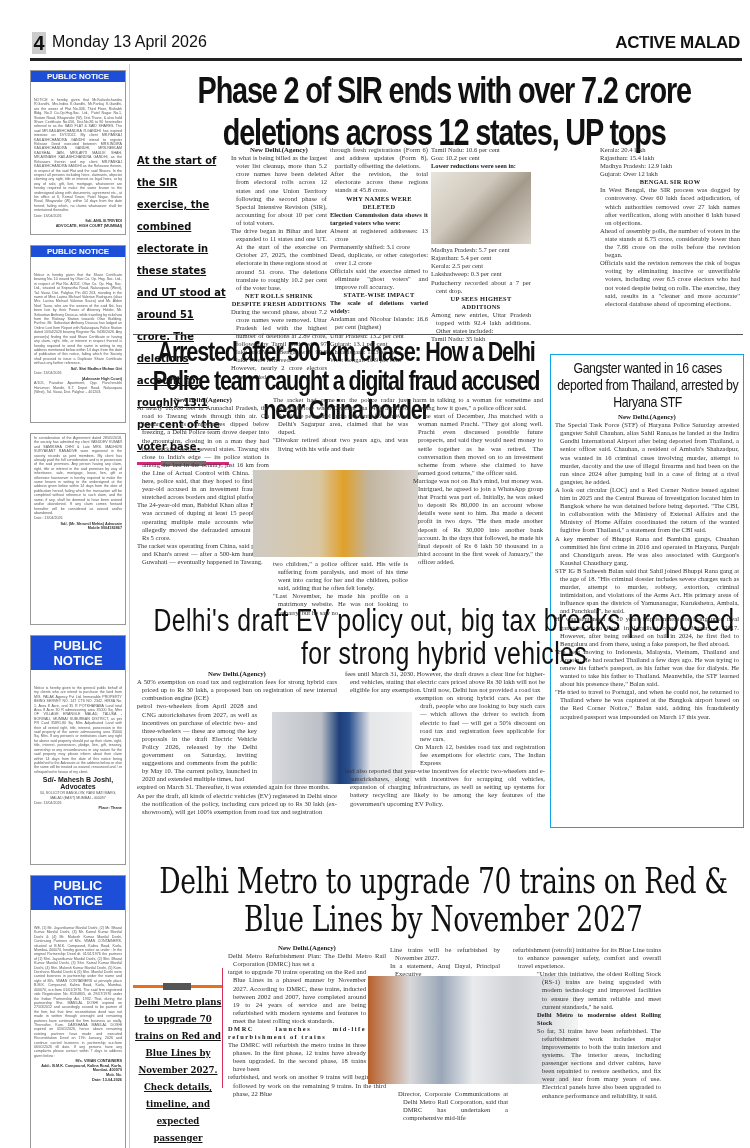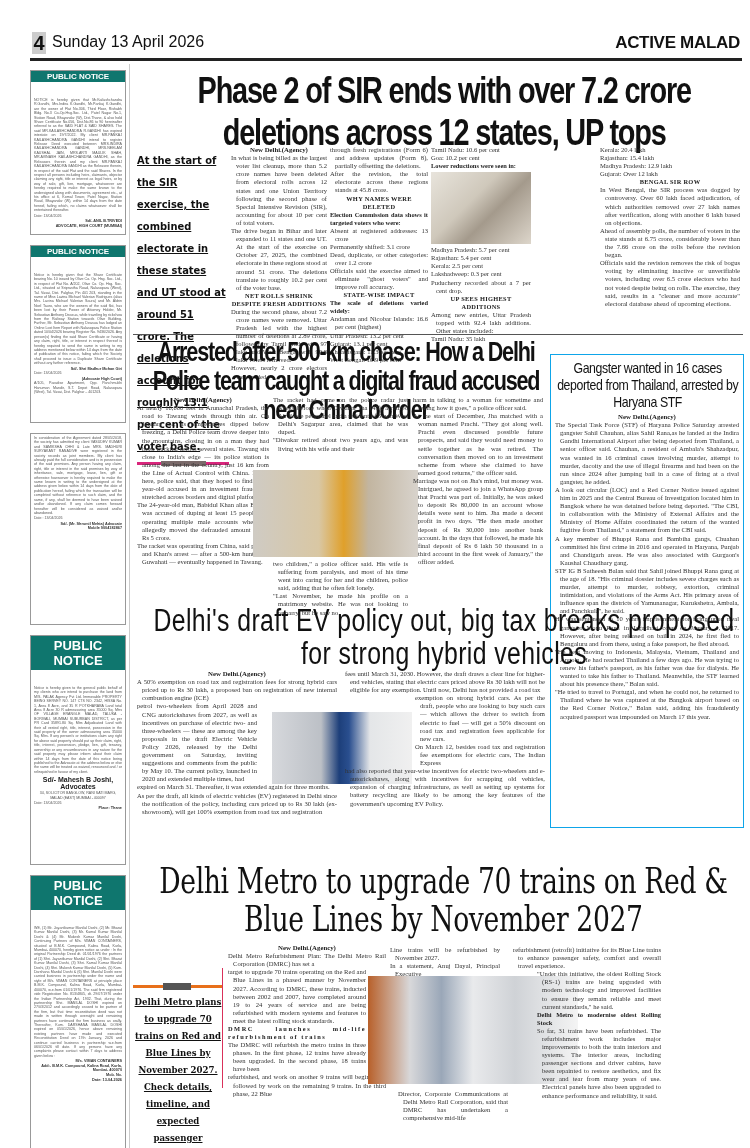--- a/index.html
+++ b/index.html
@@ -6,21 +6,21 @@
 html,body{width:750px;height:1148px;background:#fff;overflow:hidden}
 body{position:relative;font-family:"Liberation Serif",serif;color:#222}
 .abs{position:absolute}
 .hdr-num{left:32px;top:32px;width:14px;height:22px;background:#ccc;font:bold 20px "Liberation Sans",sans-serif;color:#111;line-height:22px;text-align:center}
 .hdr-date{left:52px;top:33px;font:16px "Liberation Sans",sans-serif;color:#111}
 .hdr-brand{right:10px;top:33px;font:bold 17px "Liberation Sans",sans-serif;color:#111;letter-spacing:-0.3px}
 .hdr-rule{left:30px;top:58px;width:712px;height:3px;background:#222}
 .leftcol{left:30px;top:70px;width:96px}
 .vsep{left:129px;width:1px;background:#ccc}
 .notice{border:1px solid #999;margin-bottom:10px;padding:2px 3px 3px}
-.notice .nt{background:#0f766e;color:#fff;font:bold 8px "Liberation Sans",sans-serif;text-align:center;padding:1px 0;margin:-2px -3px 16px}
+.notice .nt{background:#1d4ed8;color:#fff;font:bold 8px "Liberation Sans",sans-serif;text-align:center;padding:1px 0;margin:-2px -3px 16px}
 .notice .nt.big{font-size:13px;padding:2px 0}
 .notice p{font:3.6px/4.4px "Liberation Sans",sans-serif;color:#555;text-align:justify;margin-bottom:1px}
 .notice .sig{text-align:right;font:bold 3.8px/4.6px "Liberation Sans",sans-serif;color:#333}
 .notice .adv{font:bold 7px "Liberation Sans",sans-serif;text-align:center;color:#222;margin:2px 0 1px}
 .headline{font-family:"Liberation Sans",sans-serif;font-weight:bold;color:#111;text-align:center;line-height:1;letter-spacing:-1.5px;transform-origin:0 0}
 .h1{left:140px;top:70px;width:610px;font-size:37px;transform:scaleX(0.78);width:780px;line-height:42px}
 .h2{left:140px;top:314px;font-size:27px;transform:scaleX(0.8);width:515px;line-height:29px}
 .h3{left:140px;top:570px;font-size:31px;font-weight:normal;transform:scaleX(0.8);width:760px;line-height:33px;letter-spacing:0.5px}
 .h4{left:140px;top:838px;font-size:36px;font-weight:normal;font-family:"DejaVu Serif",serif;transform:scaleX(0.74);width:820px;line-height:38px;letter-spacing:-0.5px}
 .body{font:6.6px/8.1px "Liberation Serif",serif;color:#333;text-align:justify}
@@ -30,21 +30,21 @@
 .subl{font:bold 6.4px/8px "Liberation Serif",serif;color:#222}
 .pull{font-family:"DejaVu Sans Condensed","DejaVu Sans",sans-serif;font-weight:bold;color:#111;text-decoration:underline;font-size:11px;line-height:22px}
 .photo{background:#999;overflow:hidden}
 .box{border:1px solid #0ea5e9}
 .rule{height:1px;background:#555}
 </style>
 </head>
 <body>
 
 <div class="abs hdr-num">4</div>
-<div class="abs hdr-date">Sunday 13 April 2026</div>
+<div class="abs hdr-date">Monday 13 April 2026</div>
 <div class="abs hdr-brand">ACTIVE MALAD</div>
 <div class="abs hdr-rule"></div>
 
 <div class="abs leftcol">
   <div class="notice" style="height:165px;overflow:hidden">
     <div class="nt">PUBLIC NOTICE</div>
     <p>NOTICE is hereby given that Mr.Kailashchandra R.Gandhi, Mrs.Indira K.Gandhi, Mr.Pankaj K.Gandhi, are the owner of Flat No.306, Third Floor, Rishabh Bldg. No.3 Co-Op.Hsg.Soc. Ltd., Patel Nagar No.1, Station Road, Bhayandar (W), Dist.Thane, &amp; also hold Share Certificate No.056, Dist.No.86 to 90 hereinafter referred to as the SAID FLAT &amp; SAID SHARES. The said MR.KAILASHCHANDRA R.GANDHI has expired intestate on 19/7/2022. My client MR.PANKAJ KAILASHCHANDRA GANDHI intend to register Release Deed executed between MRS.INDIRA KAILASHCHANDRA GANDHI, MRS.NEELAM KAUSHAL JAIN, MRS.ARTI MAULIK SHAH, MR.AVINASH KAILASHCHANDRA GANDHI, as the Releasors therein and my client MR.PANKAJ KAILASHCHANDRA GANDHI as the Releasee therein, in respect of the said Flat and the said Shares. In the respect all persons including heirs, claimants, objector claiming any right, title or interest as legal heirs, or by way of sale, gift, lien, mortgage, whatsoever are hereby required to make the same known to the undersigned along with documents, agreement etc., at his office at 6, Komal Tower, Patel Nagar, Station Road, Bhayandar (W), within 14 days from the date hereof, failing which, no claims whatsoever shall be entertained thereafter.</p>
     <p>Date: 13/04/2026</p>
     <div class="sig">Sd/- ANIL B.TRIVEDI</div>
     <div class="sig">ADVOCATE, HIGH COURT (MUMBAI)</div>

